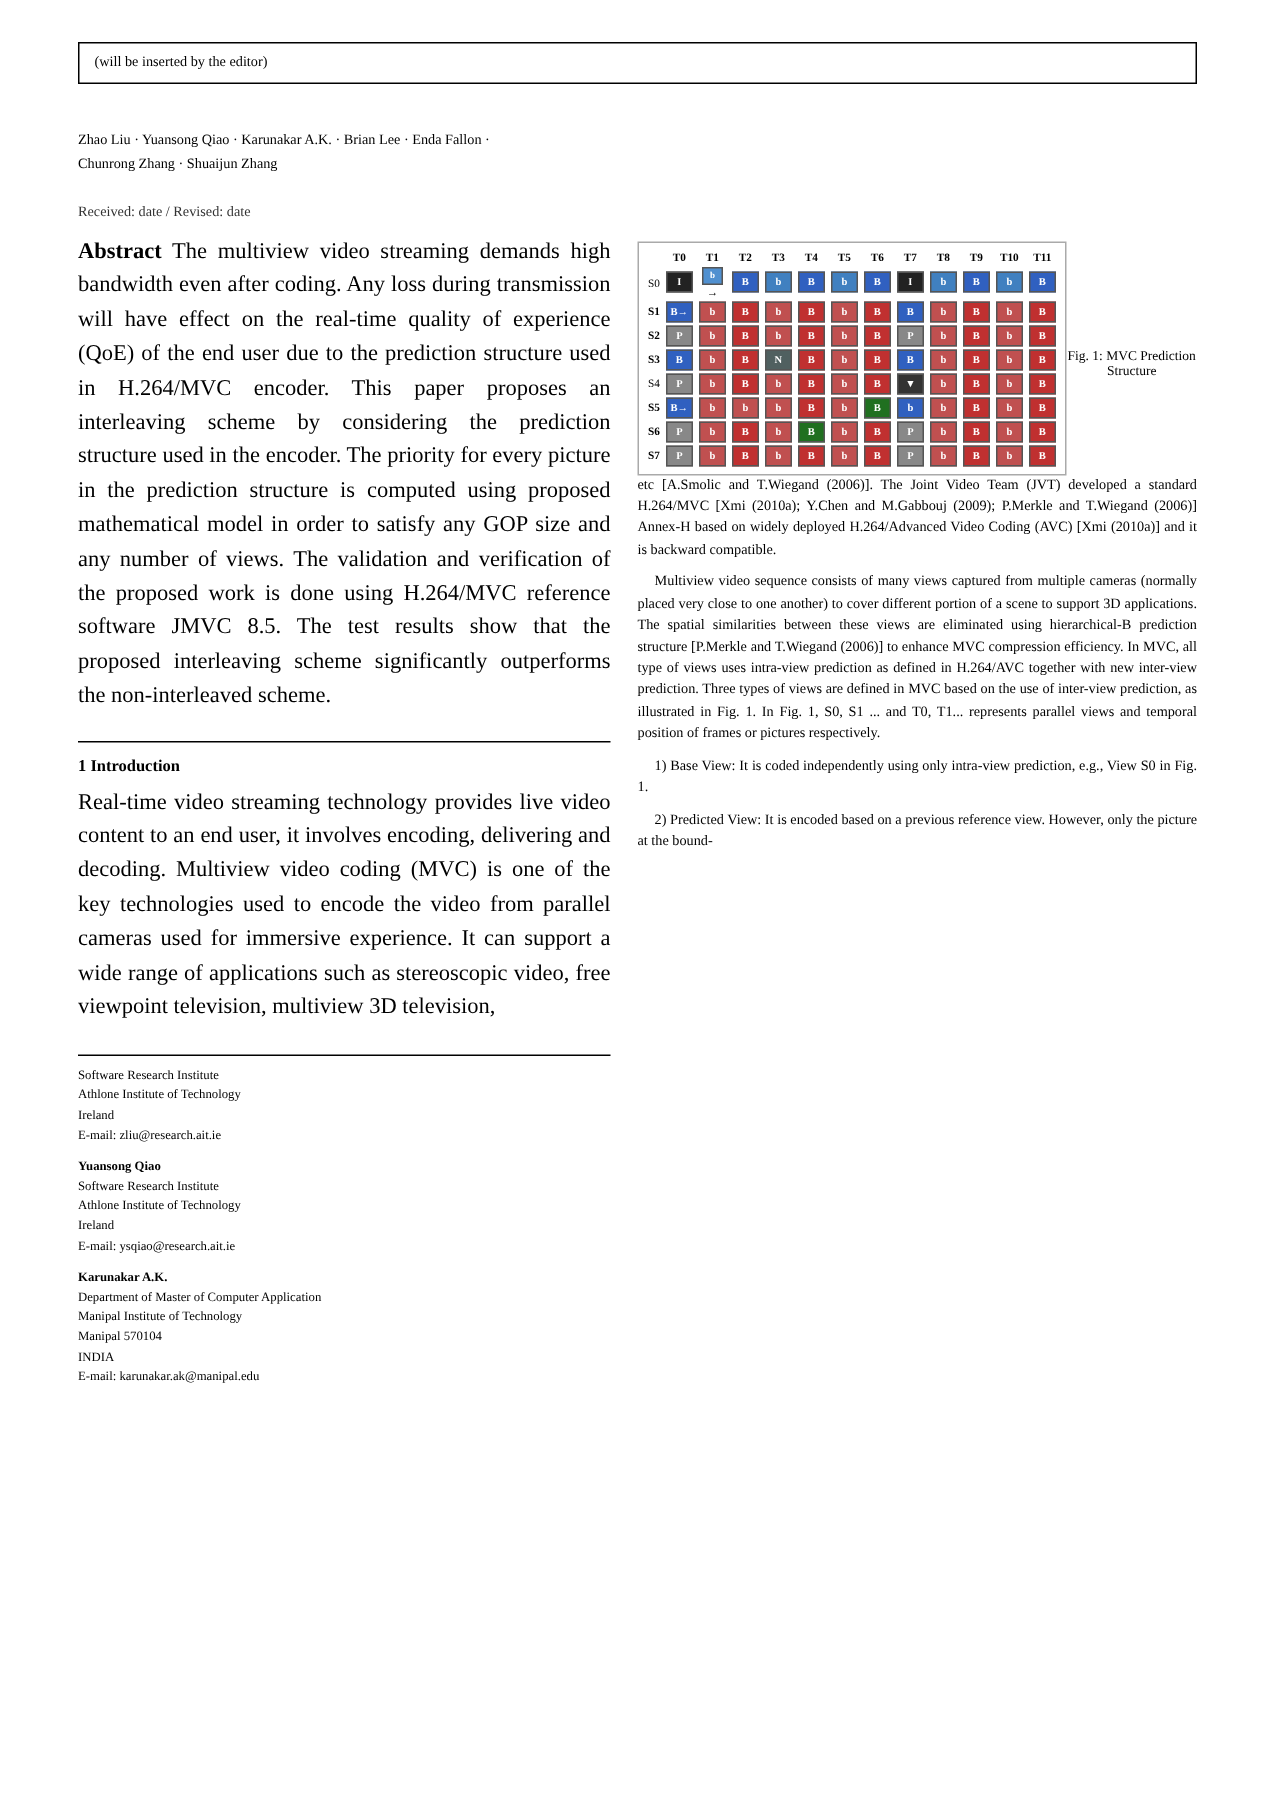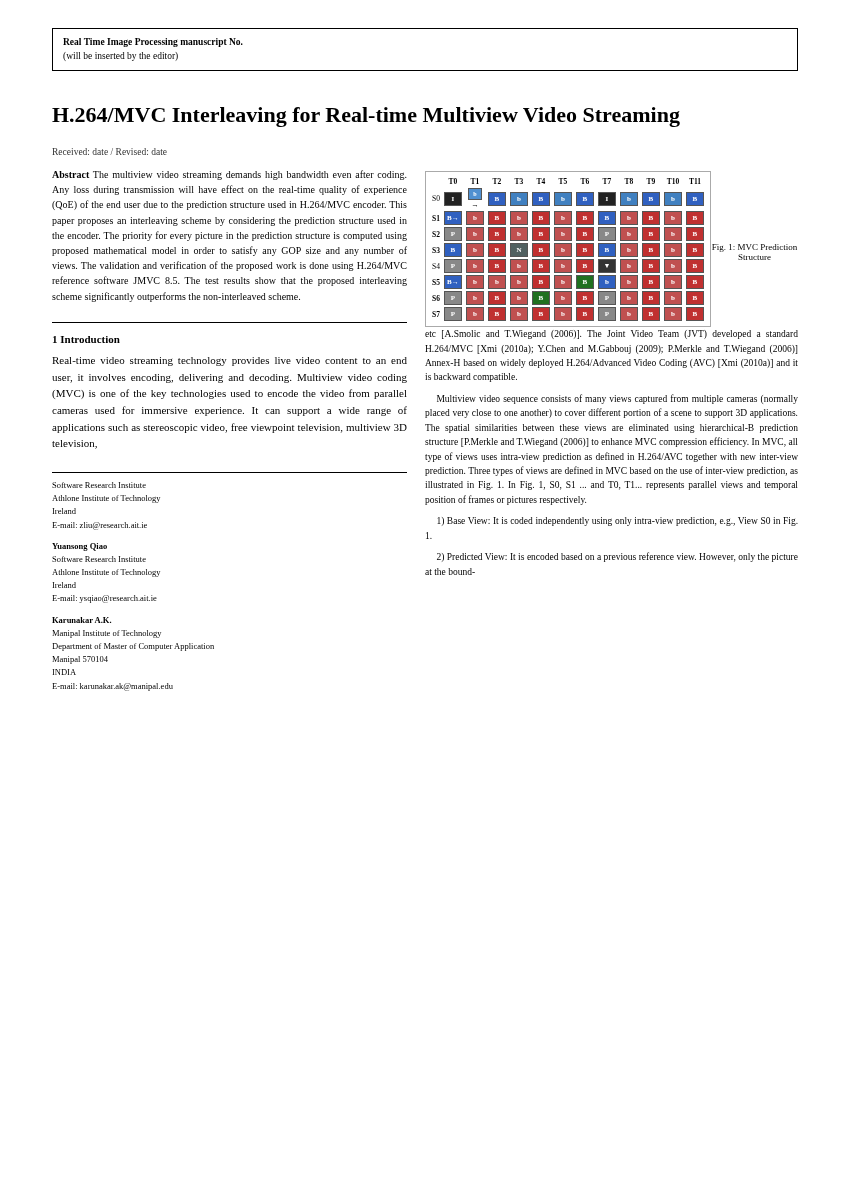--- a/index.html
+++ b/index.html
@@ -52,40 +52,40 @@
       margin-top: 8px;
     }
     .col-left {
       width: 355px;
       flex-shrink: 0;
     }
     .col-right {
       flex: 1;
     }
     .abstract {
-      font-size: 10px;
+      font-size: 15px;
       line-height: 1.52;
       text-align: justify;
     }
     .abstract .abstract-label {
       font-weight: bold;
     }
     .section-divider {
       border: none;
       border-top: 1px solid #000;
       margin: 18px 0 10px 0;
       width: 100%;
     }
     .section-title {
       font-size: 11px;
       font-weight: bold;
       margin-bottom: 7px;
     }
     .body-text {
-      font-size: 11px;
+      font-size: 15px;
       line-height: 1.52;
       text-align: justify;
     }
     
     .figure-container {
       width: 100%;
       margin-top: 4px;
       display: flex;
       align-items: center;
     }
@@ -153,28 +153,28 @@
       margin-bottom: 7px;
     }
     .indent { text-indent: 1.2em; font-family: Liberation Serif, serif; }
   </style>
 </head>
 <body>
 
 <div class="page">
 
   <div class="header-box">
-    <div class="header-title">Real Time Image Processing manuscript No.</div>
     <div>(will be inserted by the editor)</div>
   </div>
 
   <div class="authors">
+    <div>Zhao Liu · Yuansong Qiao · Karunakar A.K. · Brian Lee · Enda Fallon ·</div>
+    <div>Chunrong Zhang · Shuaijun Zhang</div>
   </div>
 
-  <div class="paper-title">H.264/MVC Interleaving for Real-time Multiview Video Streaming</div>
 
   <div class="received">Received: date / Revised: date</div>
 
   <div class="two-col">
 
     <div class="col-left">
 
       <div class="abstract">
         <span class="abstract-label">Abstract</span>
         <span>The multiview video streaming demands high bandwidth even after coding. Any loss during transmission will have effect on the real-time quality of experience (QoE) of the end user due to the prediction structure used in H.264/MVC encoder. This paper proposes an interleaving scheme by considering the prediction structure used in the encoder. The priority for every picture in the prediction structure is computed using proposed mathematical model in order to satisfy any GOP size and any number of views. The validation and verification of the proposed work is done using H.264/MVC reference software JMVC 8.5. The test results show that the proposed interleaving scheme significantly outperforms the non-interleaved scheme.</span>
@@ -194,22 +194,22 @@
         </div>
         <div class="affil-block">
           <div class="affil-name">Yuansong Qiao</div>
           <div>Software Research Institute</div>
           <div>Athlone Institute of Technology</div>
           <div>Ireland</div>
           <div>E-mail: ysqiao@research.ait.ie</div>
         </div>
         <div class="affil-block">
           <div class="affil-name">Karunakar A.K.</div>
+          <div>Department of Master of Computer Application</div>
           <div>Manipal Institute of Technology</div>
-          <div>Department of Master of Computer Application</div>
           <div>Manipal 570104</div>
           <div>INDIA</div>
           <div>E-mail: karunakar.ak@manipal.edu</div>
         </div>
       </div>
 
     </div>
 
     <div class="col-right">
 

